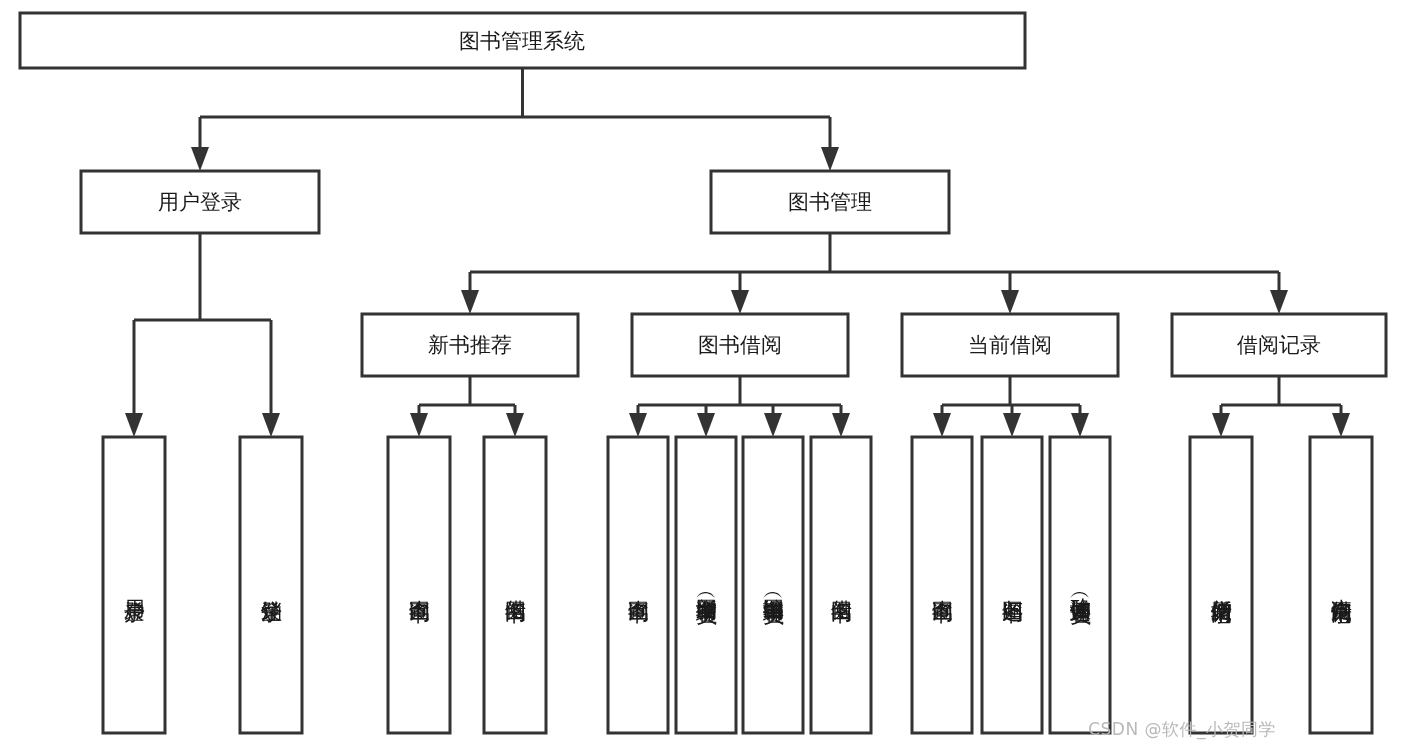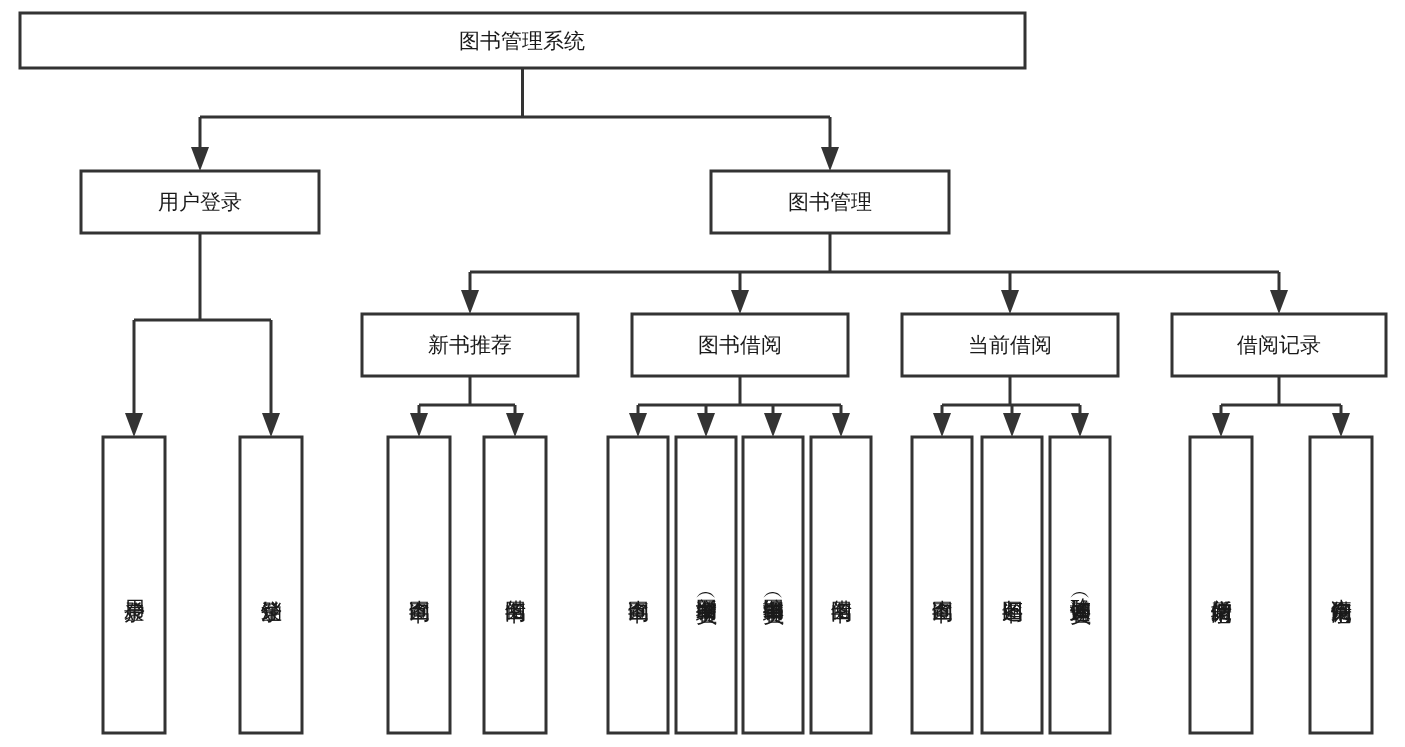--- a/index.html
+++ b/index.html
@@ -203,13 +203,14 @@
   <div class="vlabel" style="left:912px; top:437px; width:60px; height:296px;">查询图书</div>
 
   <div class="vlabel" style="left:982px; top:437px; width:60px; height:296px;">归还图书</div>
 
   <div class="vlabel" style="left:1050px; top:437px; width:60px; height:296px;">确认归还（管理员）</div>
 
   <div class="vlabel" style="left:1190px; top:437px; width:62px; height:296px;">新增借阅记录</div>
 
   <div class="vlabel" style="left:1310px; top:437px; width:62px; height:296px;">查询借阅记录</div>
 
+  <div class="watermark">CSDN @软件_小贺同学</div>
 </div>
 
 </body></html>

